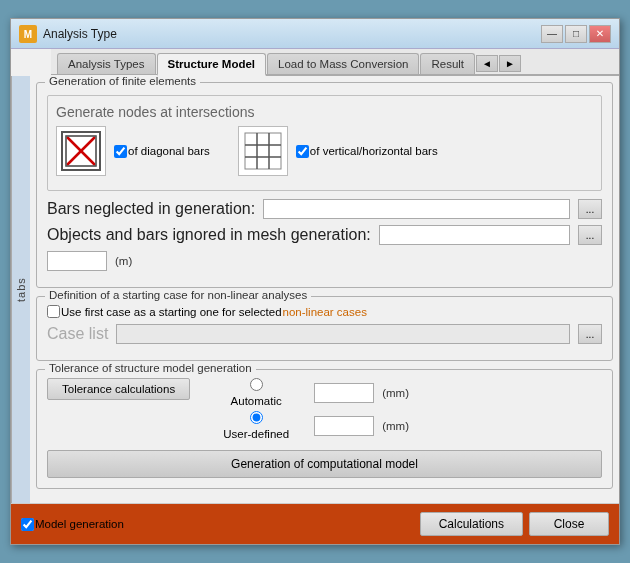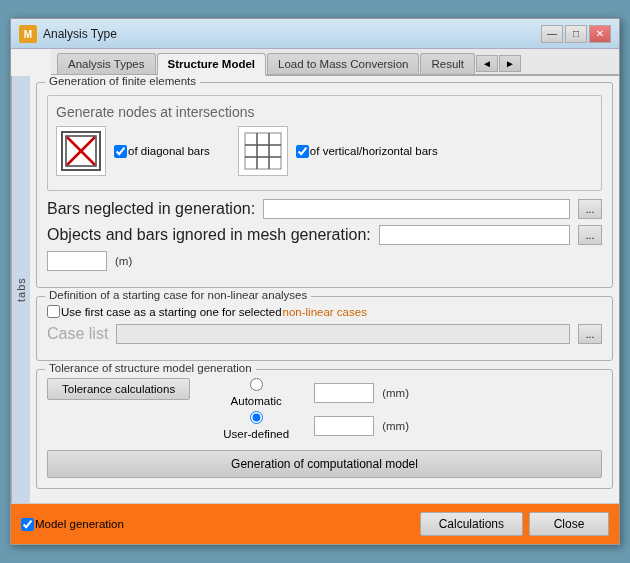--- a/index.html
+++ b/index.html
@@ -248,21 +248,21 @@
       background: linear-gradient(to bottom, #e0e0e0, #c8c8c8);
       border: 1px solid #aaa;
       cursor: pointer;
       font-size: 12px;
       border-radius: 2px;
       margin-top: 6px;
     }
 
     .footer {
       padding: 8px 10px;
-      background: #f97316;
+      background: #c2410c;
       border-top: 1px solid #ccc;
       display: flex;
       align-items: center;
       justify-content: space-between;
     }
     .footer-left {
       display: flex;
       align-items: center;
       gap: 6px;
     }

